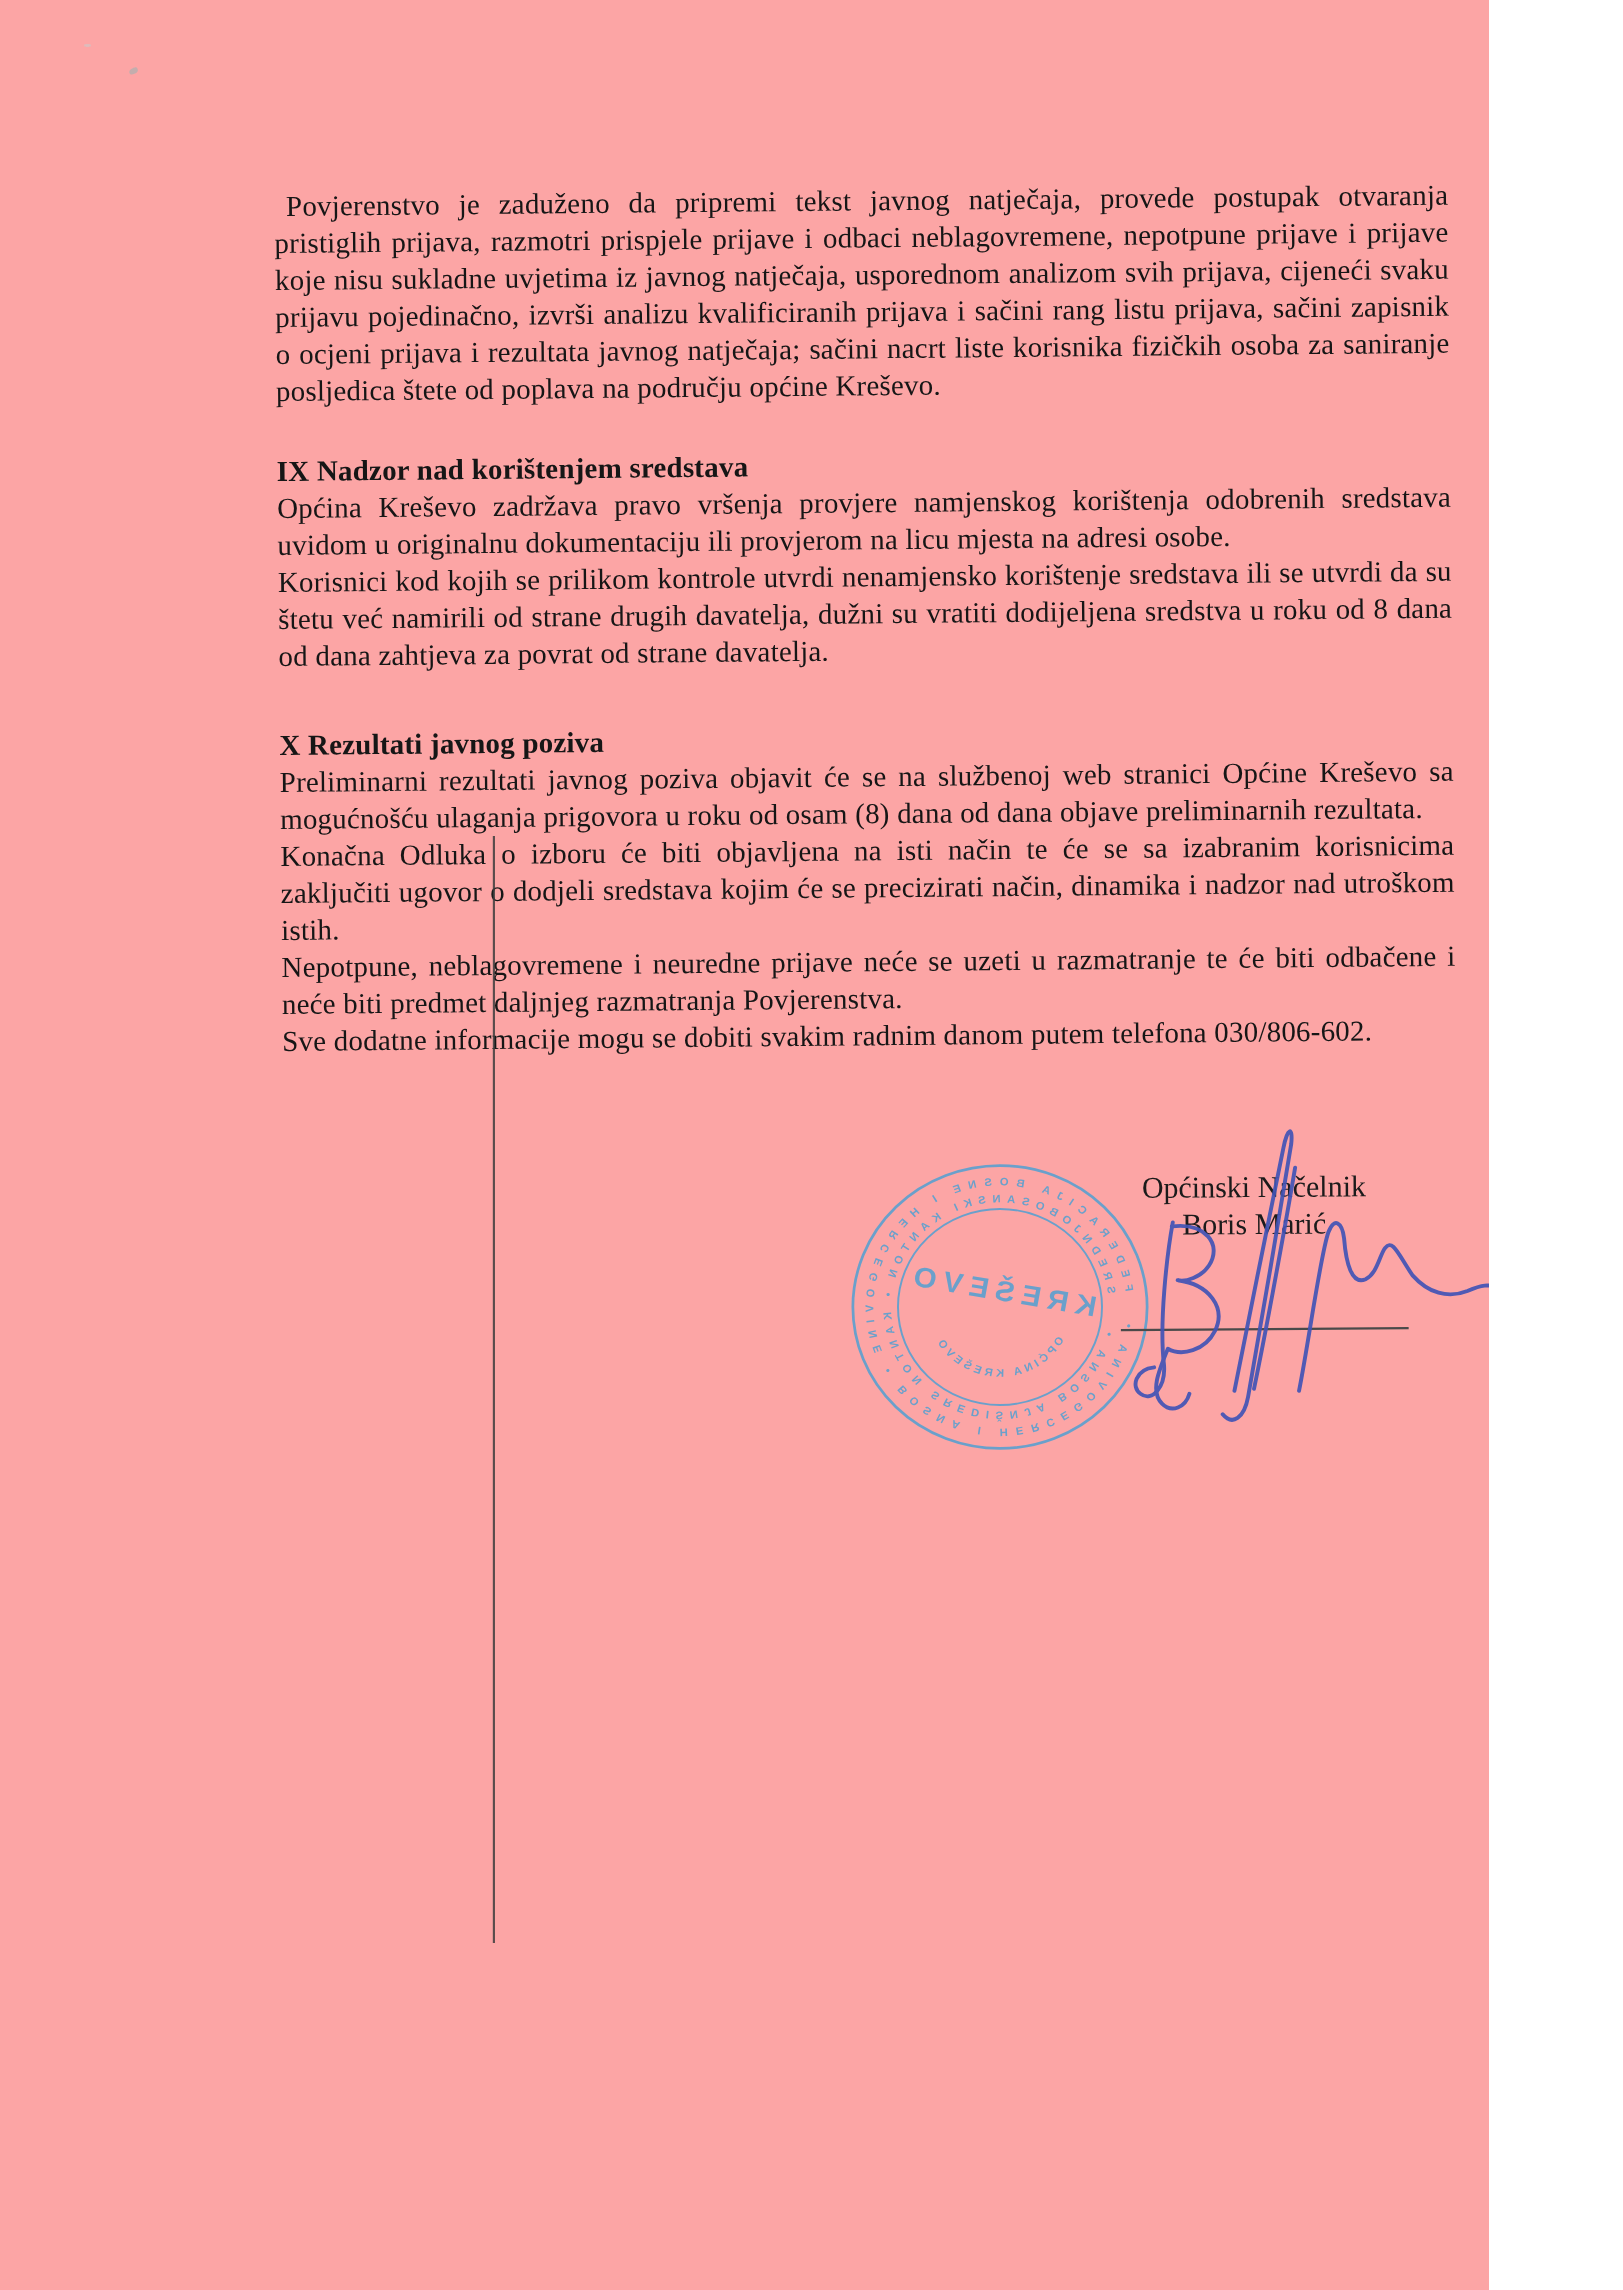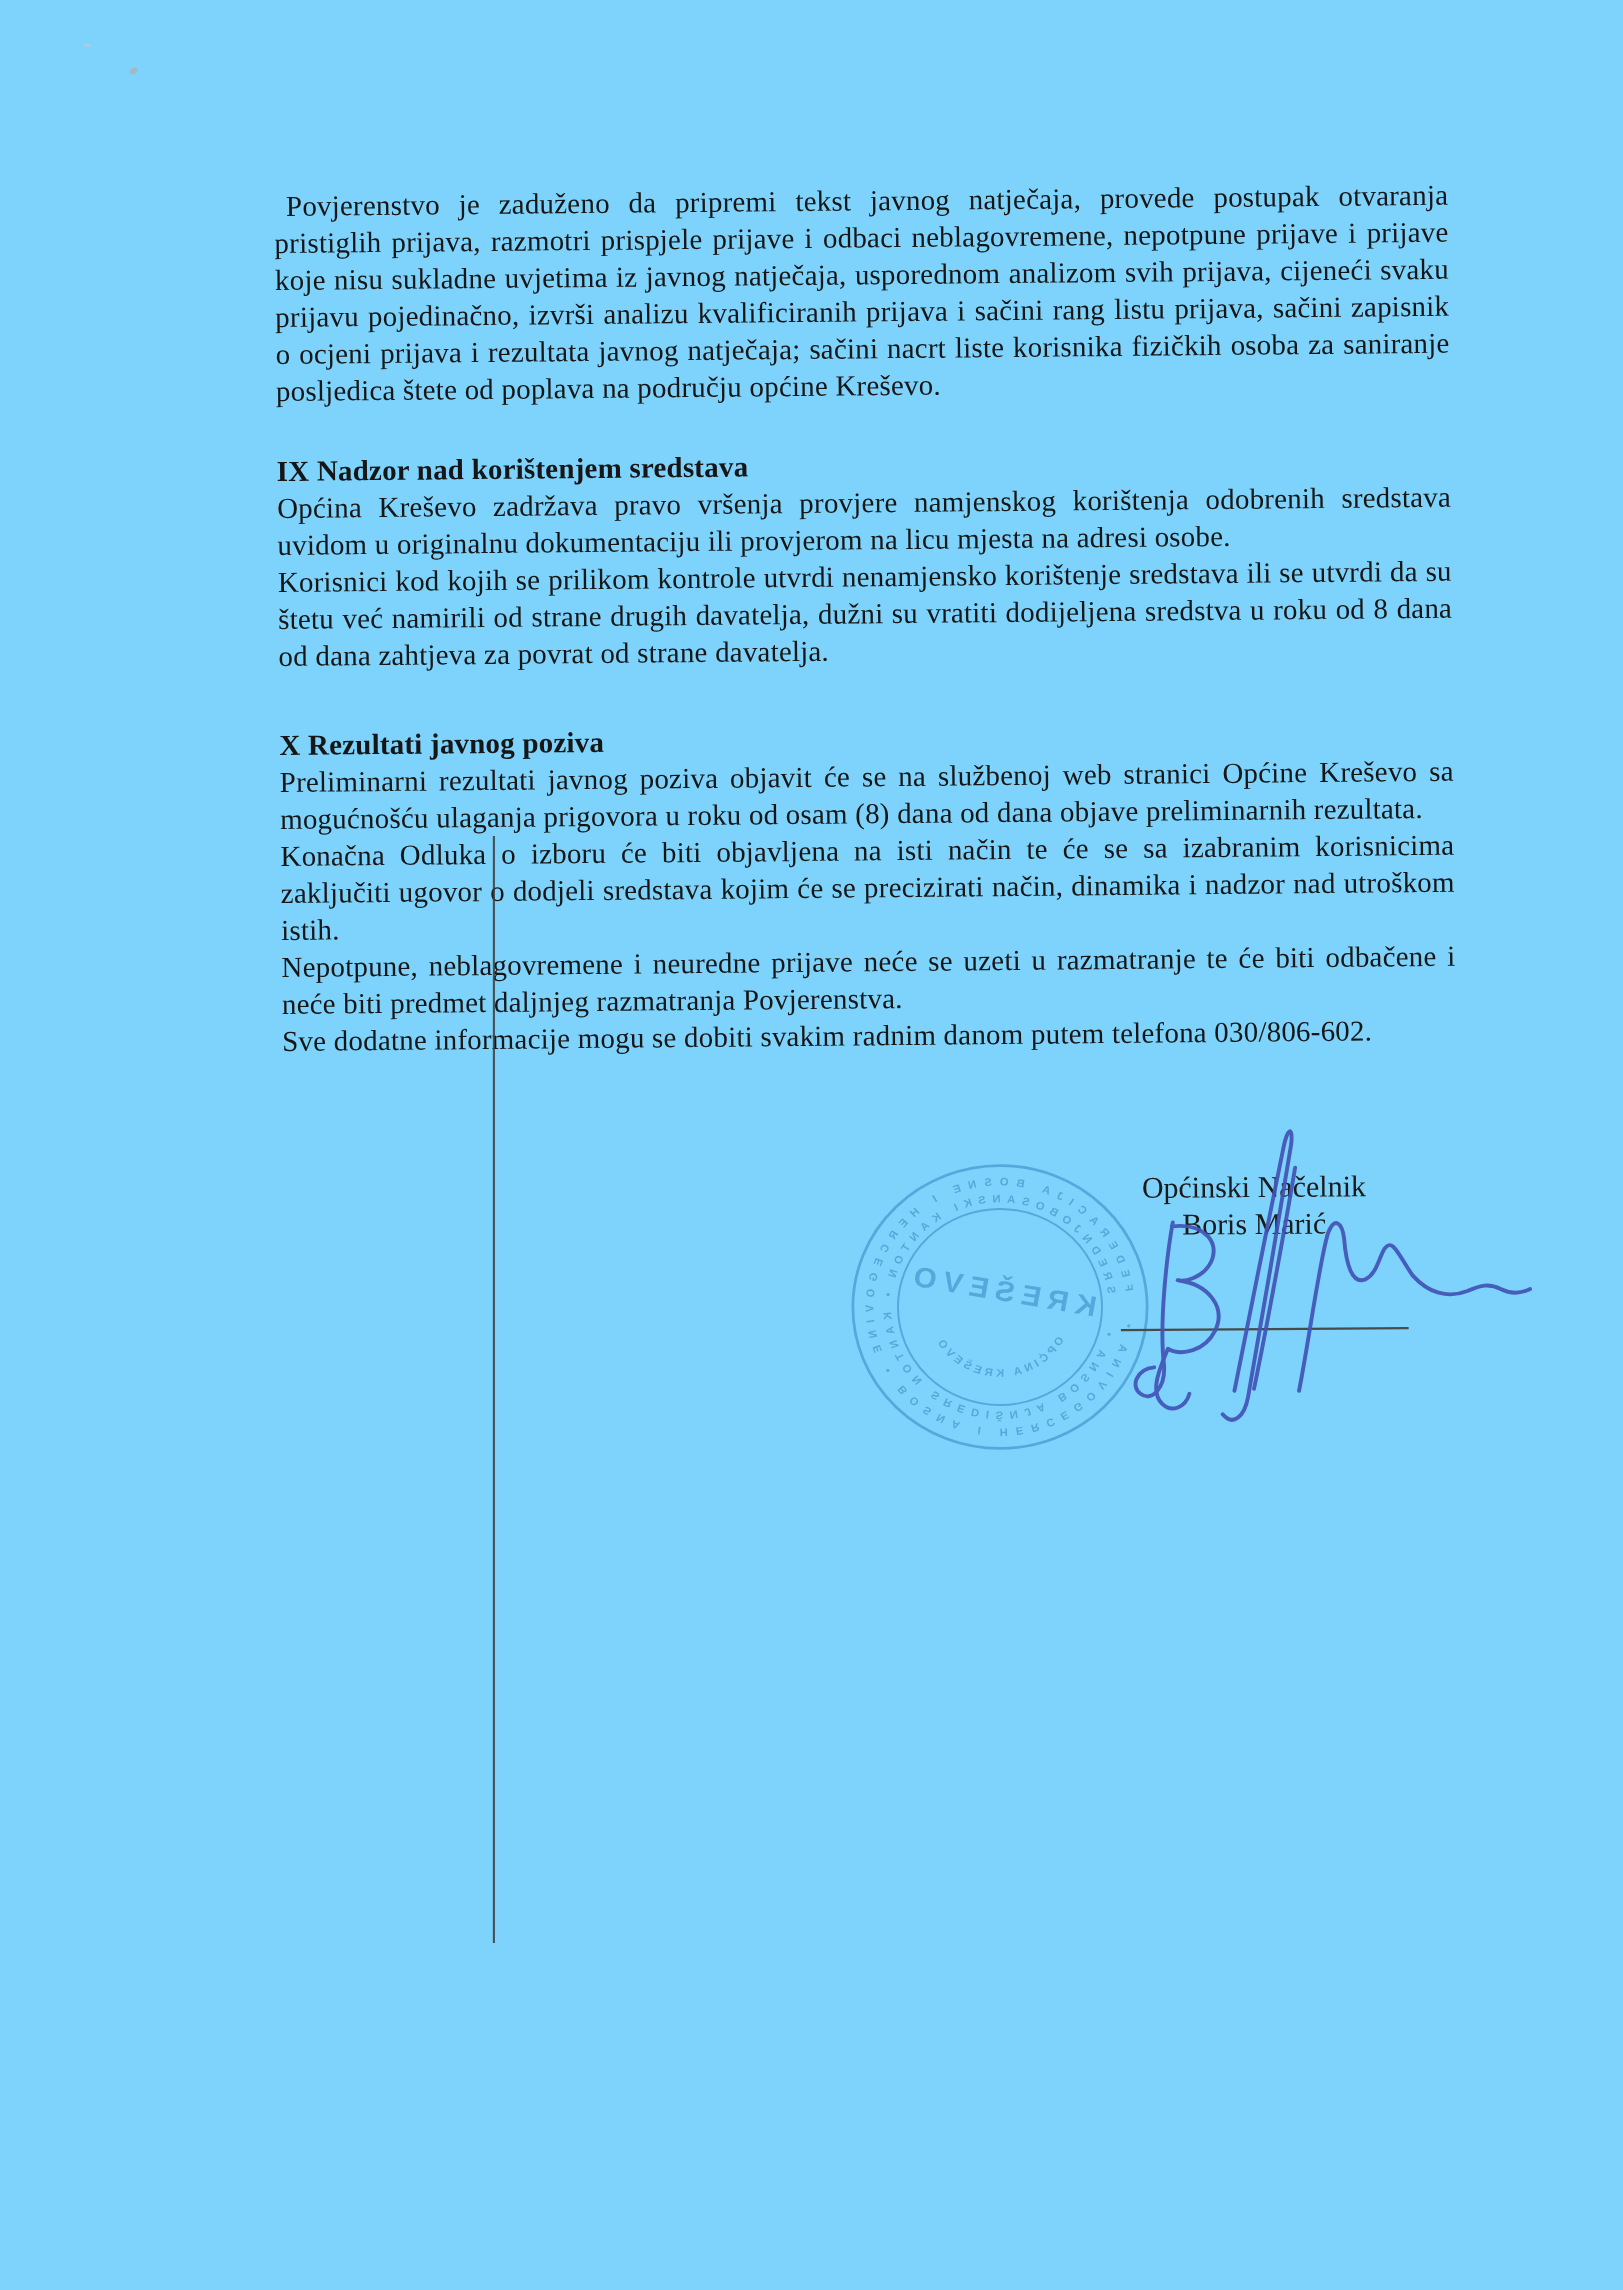--- a/index.html
+++ b/index.html
@@ -1,19 +1,19 @@
 <!DOCTYPE html>
 <html><head>
 <meta charset="utf-8">
 <style>
   html,body{margin:0;padding:0;background:#ffffff;}
   .page{
     position:relative;
-    width:1623px;height:2291px;
-    background:#7dd3fc;
+    width:1489px;height:2291px;
+    background:#fca5a5;
     overflow:hidden;
     font-family:"Liberation Serif","DejaVu Serif",serif;
   }
   
   .text-block{
     position:absolute;
     left:274px;top:188px;width:1174px;
     transform:rotate(-0.55deg);
     transform-origin:0 0;
     color:#161616;

